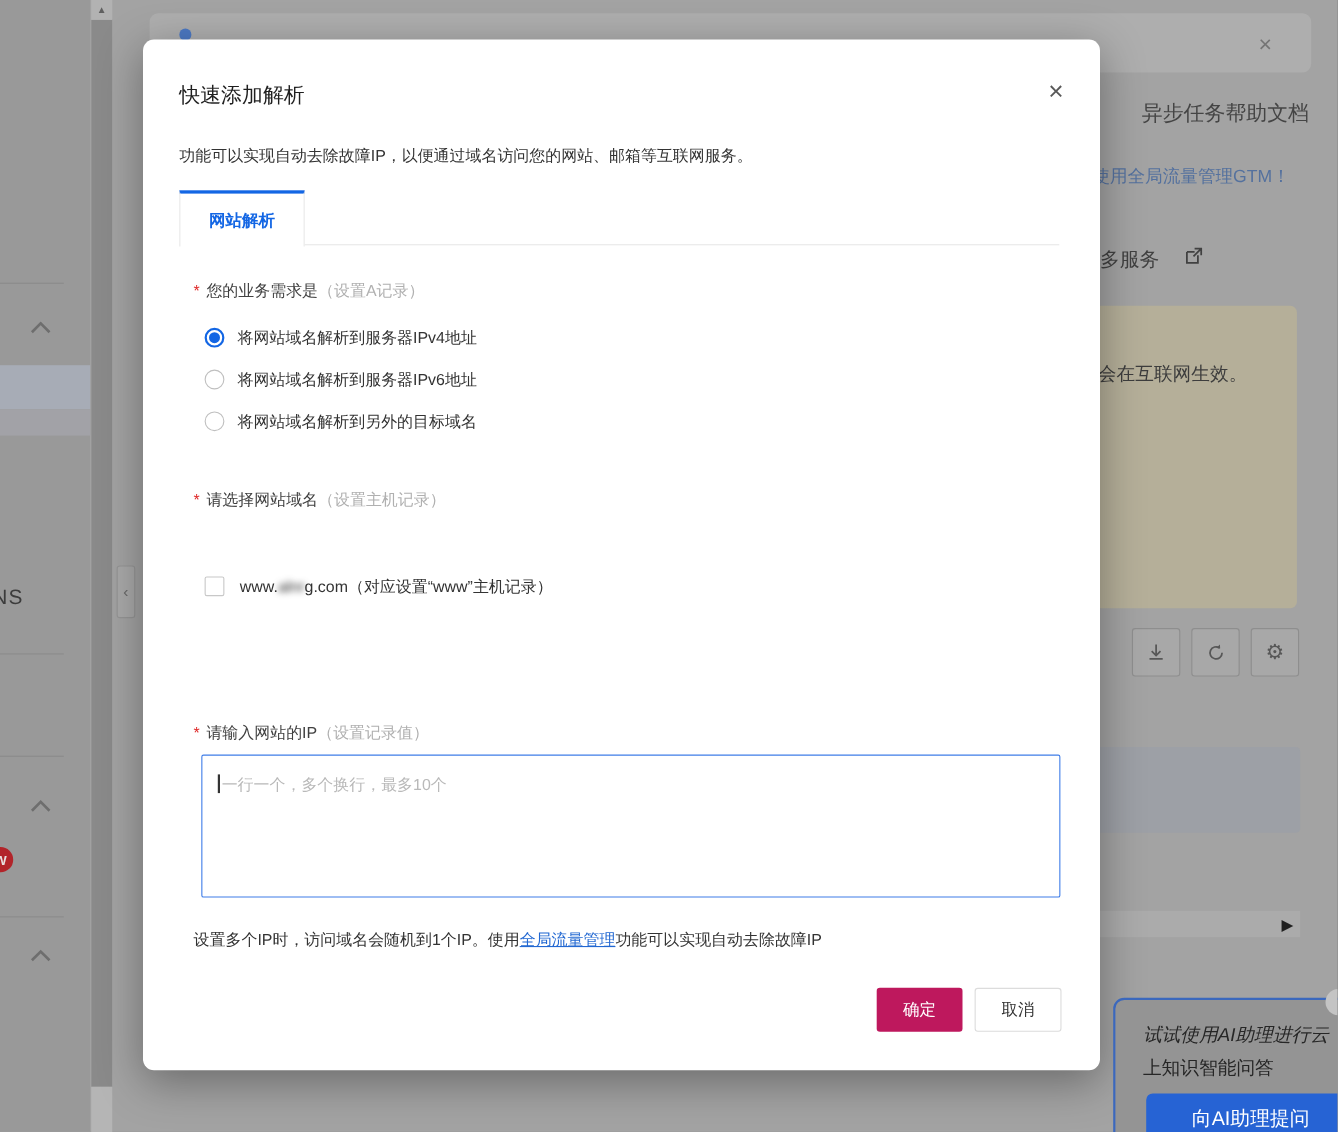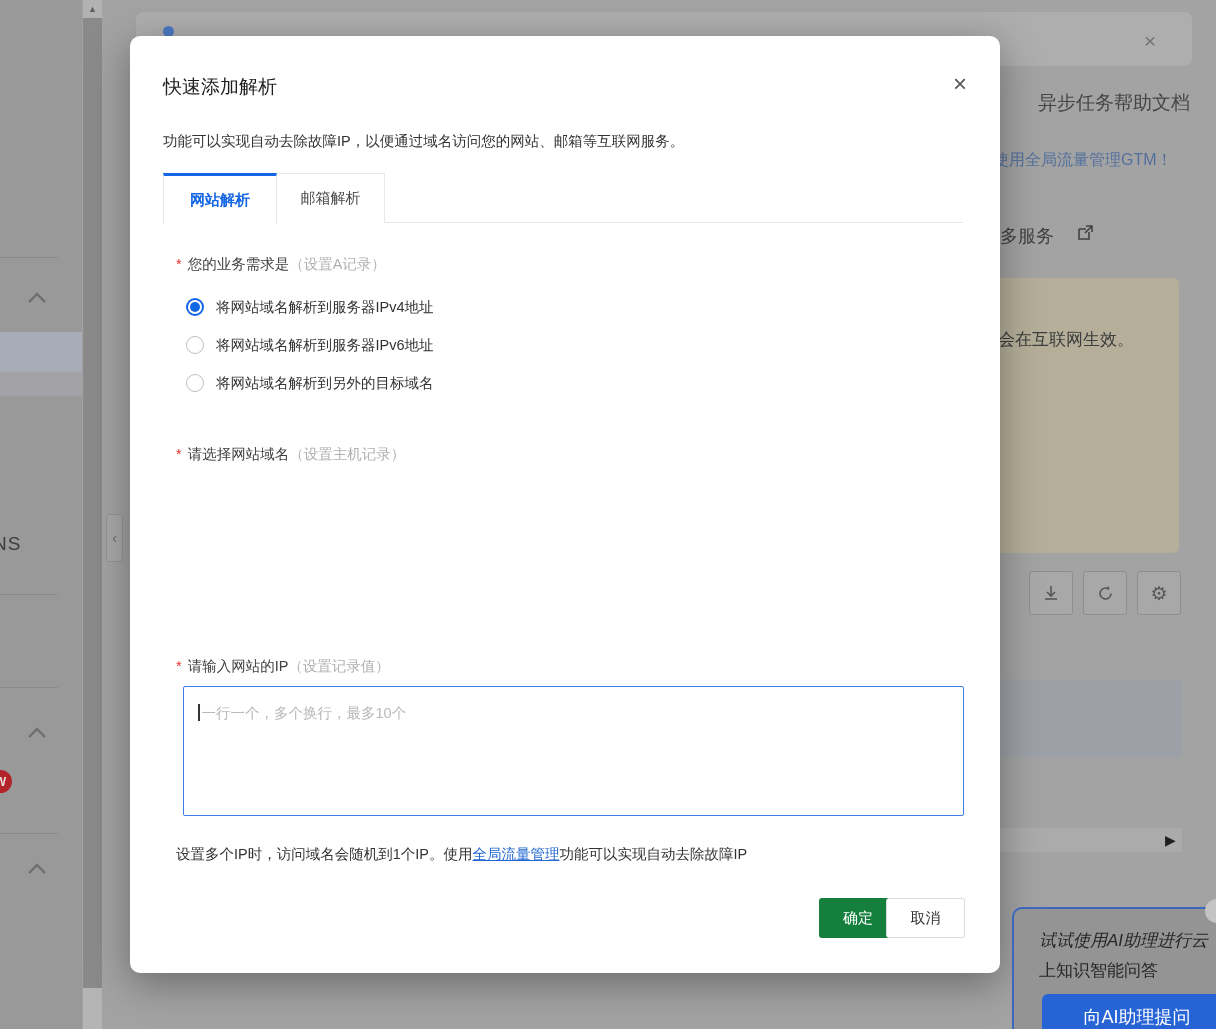--- a/index.html
+++ b/index.html
@@ -82,21 +82,21 @@
   .ip-textarea { position:absolute; left:53px; top:650px; width:781px; height:130px; border:1.5px solid #3f7de8;
                  border-radius:2px; background:#fff; padding:17px 14px; font-size:14.5px; cursor:text; }
   .caret { display:inline-block; width:1.5px; height:17px; background:#333; vertical-align:-3px; margin-right:2px; }
   .ph { color:#b9b9b9; }
 
   .m-note { position:absolute; left:46px; top:809px; font-size:14.5px; color:#333; }
   .m-note a { color:#2268d2; text-decoration:underline; cursor:pointer; }
 
   .btn { position:absolute; top:862px; height:40px; border-radius:3px; font-size:15px; display:flex;
          align-items:center; justify-content:center; cursor:pointer; font-family:inherit; }
-  .btn-primary { left:667px; width:78px; background:#15803d; color:#fff; border:none;margin-left:22px; }
+  .btn-primary { left:667px; width:78px; background:#be185d; color:#fff; border:none; }
   .btn-secondary { left:756px; width:79px; background:#fff; color:#333; border:1px solid #dcdcdc; }
 
   
   .ai-pop { position:absolute; left:1012px; top:907px; width:230px; height:160px; border:2px solid #3b68bd;
             border-radius:10px; background:#949494; z-index:20; }
   .ai-line { position:absolute; left:25px; font-size:17px; color:#262626; white-space:nowrap; }
   .ai-btn { position:absolute; left:28px; top:85px; width:190px; height:46px; background:#2663d4; color:#fff;
             border:none; border-radius:6px; font-size:18px; display:flex; align-items:center; justify-content:center;
             cursor:pointer; font-family:inherit; }
   .ai-fab { position:absolute; left:1205px; top:899px; width:24px; height:24px; border-radius:50%; background:#c4c4c4; z-index:21; cursor:pointer; }
@@ -191,43 +191,44 @@
 
   <div class="modal">
     <div class="m-title">快速添加解析</div>
     <div class="m-close">×</div>
     <div class="m-desc">功能可以实现自动去除故障IP，以便通过域名访问您的网站、邮箱等互联网服务。</div>
 
     <div class="m-tabs">
       <div class="tab active">
         <span>网站解析</span>
       </div>
-      <div class="tab inactive">
-        <span>邮箱解析</span>
-      </div>
     </div>
 
     <div class="f-label" style="top:219px;">
       <span class="req">*</span><span>您的业务需求是</span><span class="hint">（设置A记录）</span>
     </div>
     <div class="radio-row" style="top:260px;">
       <span class="radio on"></span>
       <span class="lbl">将网站域名解析到服务器IPv4地址</span>
     </div>
     <div class="radio-row" style="top:298px;">
       <span class="radio"></span>
       <span class="lbl">将网站域名解析到服务器IPv6地址</span>
     </div>
     <div class="radio-row" style="top:336px;">
       <span class="radio"></span>
       <span class="lbl">将网站域名解析到另外的目标域名</span>
     </div>
 
     <div class="f-label" style="top:409px;">
       <span class="req">*</span><span>请选择网站域名</span><span class="hint">（设置主机记录）</span>
+    </div>
+    <div class="cb-row" style="top:486px;">
+      <span class="checkbox"></span>
+      <span class="lbl"><span>www.</span><span class="blur">alnr</span><span>g.com（对应设置“www”主机记录）</span></span>
     </div>
 
     <div class="f-label" style="top:621px;">
       <span class="req">*</span><span>请输入网站的IP</span><span class="hint">（设置记录值）</span>
     </div>
     <div class="ip-textarea">
       <span class="caret"></span><span class="ph">一行一个，多个换行，最多10个</span>
     </div>
 
     <div class="m-note">

